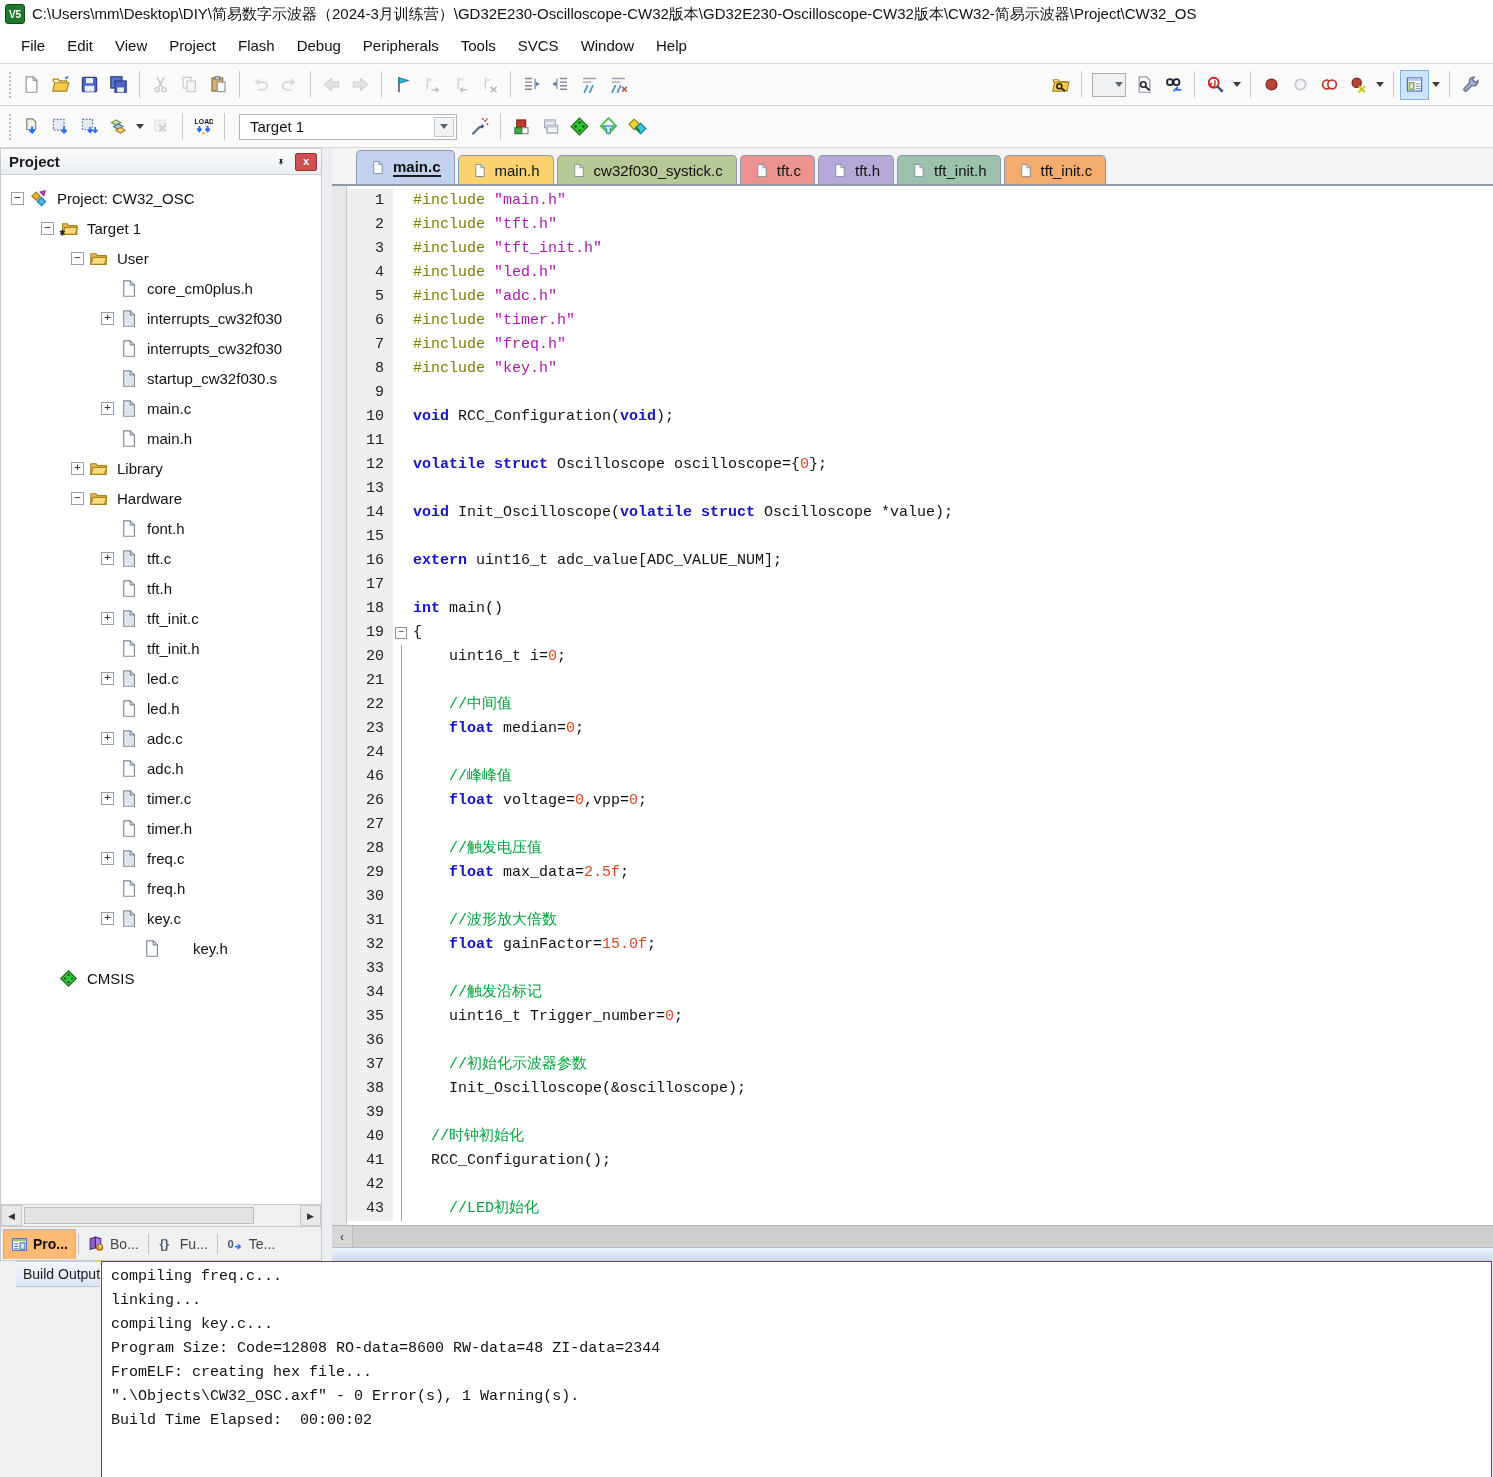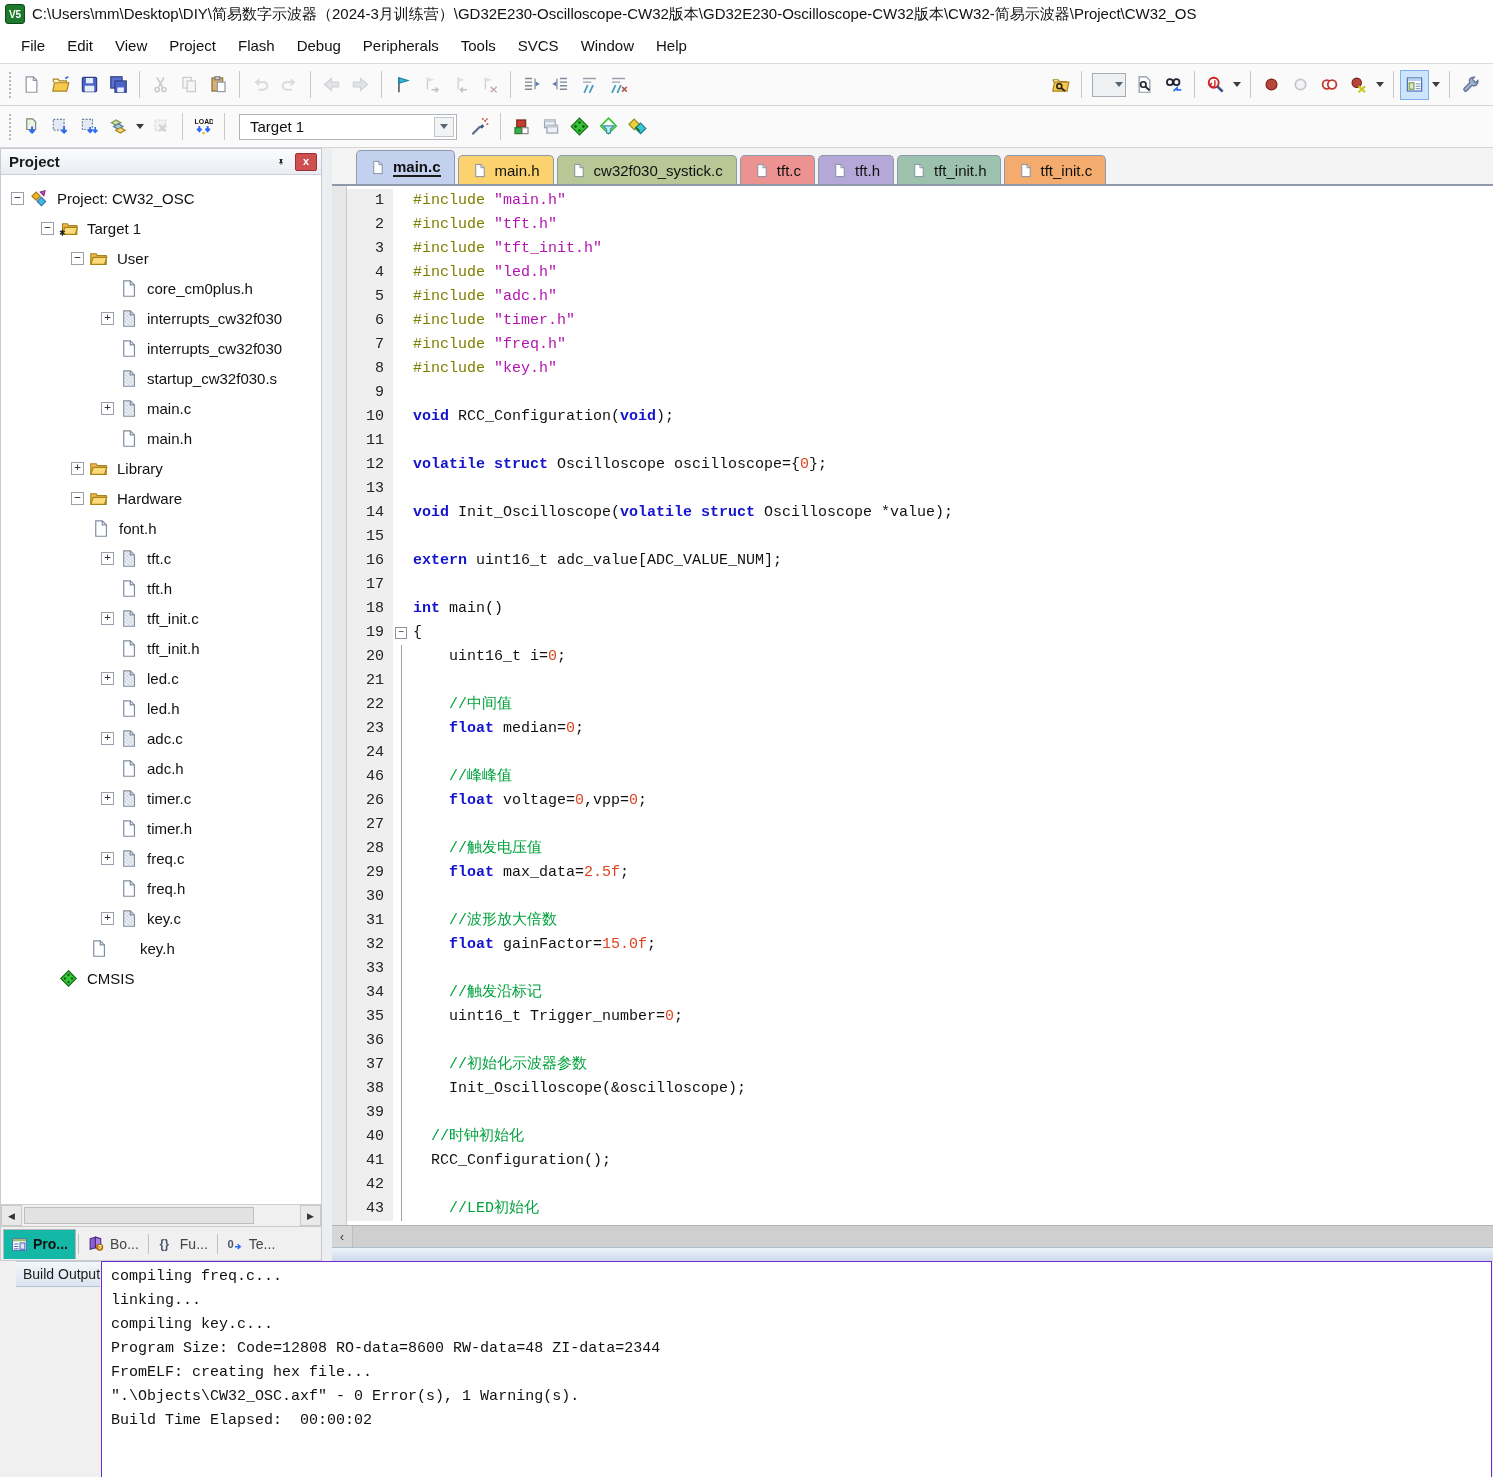--- a/index.html
+++ b/index.html
@@ -67,21 +67,21 @@
   .tree-row .t-ic { width:21px; height:19px; margin-right:7px; flex:0 0 auto; }
   .tree-label { overflow:hidden; }
   .panel-hscroll { height:22px; flex:0 0 auto; display:flex; align-items:stretch;
     background:#f0f0f0; border-top:1px solid #cfcfcf; }
   .scroll-arrow { width:21px; display:flex; align-items:center; justify-content:center;
     font-size:9px; color:#333; background:#e9e9e9; border:1px solid #c9c9c9; }
   .panel-hscroll .thumb { flex:1; margin:2px 46px 2px 2px; background:#e2e2e2; border:1px solid #bdbdbd; }
   .panel-tabs { height:34px; flex:0 0 auto; display:flex; align-items:center;
     background:#f0f0f0; border-top:1px solid #c9c9c9; font-size:14px; padding-left:2px; color:#444; }
   .panel-tab { display:flex; align-items:center; gap:5px; padding:5px 7px; height:30px; }
-  .panel-tab.active { background:#14b8a6; border:1px solid #b5b5b5; border-bottom:none; font-weight:bold; color:#111; }
+  .panel-tab.active { background:#fdba74; border:1px solid #b5b5b5; border-bottom:none; font-weight:bold; color:#111; }
   .panel-tab .ic { width:17px; height:17px; }
   .ptab-sep { width:1px; height:20px; background:#c0c0c0; margin:0 2px; }
 
   .divider { width:10px; background:#eceef1; flex:0 0 auto; }
 
   .editor { flex:1; min-width:0; display:flex; flex-direction:column; }
   .tabbar { height:38px; flex:0 0 auto; background:#f4f4f4; display:flex; align-items:flex-end;
     padding-left:24px; gap:3px; border-bottom:2px solid #8e99a9; }
   .tab { height:29px; display:flex; align-items:center; gap:8px; padding:0 13px;
     border:1px solid #8e99a9; border-bottom:none; border-radius:5px 5px 0 0; font-size:15px; }
@@ -602,21 +602,21 @@
         <div class="tree-row" style="padding-left: 70px;">
           <div class="expander">−</div>
           <span class="t-ic">
             <svg class="ic" viewBox="0 0 16 16">
               <path d="M1.5 13V4h4.5l1 1.5h7.5V13z" fill="#f0b850" stroke="#a98318"></path>
               <path d="M1.5 13l2-6h11.5l-2 6z" fill="#fbda7c" stroke="#a98318"></path>
             </svg>
           </span>
           <span class="tree-label">Hardware</span>
         </div>
-        <div class="tree-row" style="padding-left: 72px;">
+        <div class="tree-row" style="padding-left: 100px;">
           <div class="exp-space"></div>
           <span class="t-ic">
             <svg class="ic" viewBox="0 0 16 16">
               <path d="M4 1.5h5.5L13 5v9.5H4z" fill="#fff" stroke="#7f8da0"></path>
               <path d="M9.5 1.5V5H13" fill="none" stroke="#7f8da0"></path>
             </svg>
           </span>
           <span class="tree-label">font.h</span>
         </div>
         <div class="tree-row" style="padding-left: 100px;">
@@ -749,21 +749,21 @@
           <div class="expander">+</div>
           <span class="t-ic">
             <svg class="ic" viewBox="0 0 16 16">
               <path d="M4 1.5h5.5L13 5v9.5H4z" fill="#eef1f5" stroke="#7f8da0"></path>
               <path d="M5 4l7 7M5 7l6.5 6.5M5 10l4.5 4.5M6.5 2.5l6 6" stroke="#cdd4de" stroke-width="0.9"></path>
               <path d="M9.5 1.5V5H13" fill="none" stroke="#7f8da0"></path>
             </svg>
           </span>
           <span class="tree-label">key.c</span>
         </div>
-        <div class="tree-row" style="padding-left: 47px; gap: 23px;">
+        <div class="tree-row" style="padding-left: 100px; gap: 23px;">
           <div class="exp-space"></div>
           <span class="t-ic">
             <svg class="ic" viewBox="0 0 16 16">
               <path d="M4 1.5h5.5L13 5v9.5H4z" fill="#fff" stroke="#7f8da0"></path>
               <path d="M9.5 1.5V5H13" fill="none" stroke="#7f8da0"></path>
             </svg>
           </span>
           <span class="tree-label">key.h</span>
         </div>
         <div class="tree-row" style="padding-left: 40px;">

